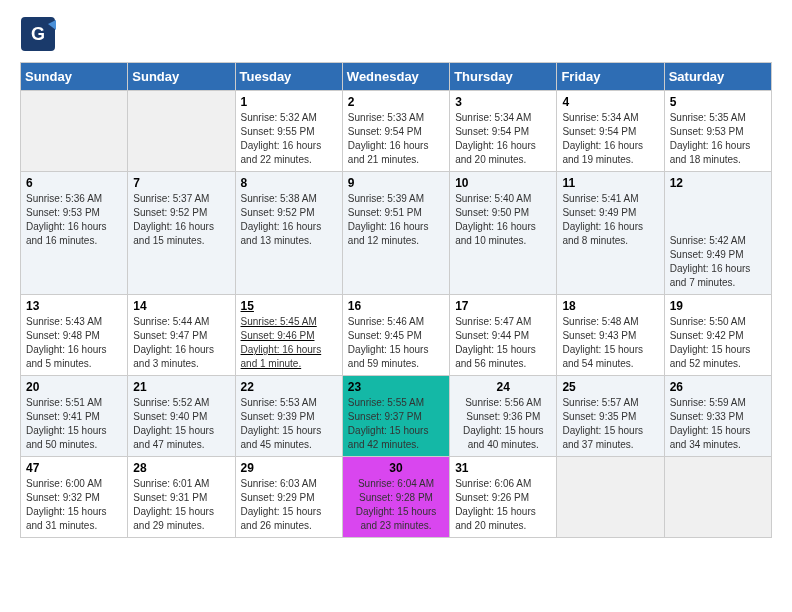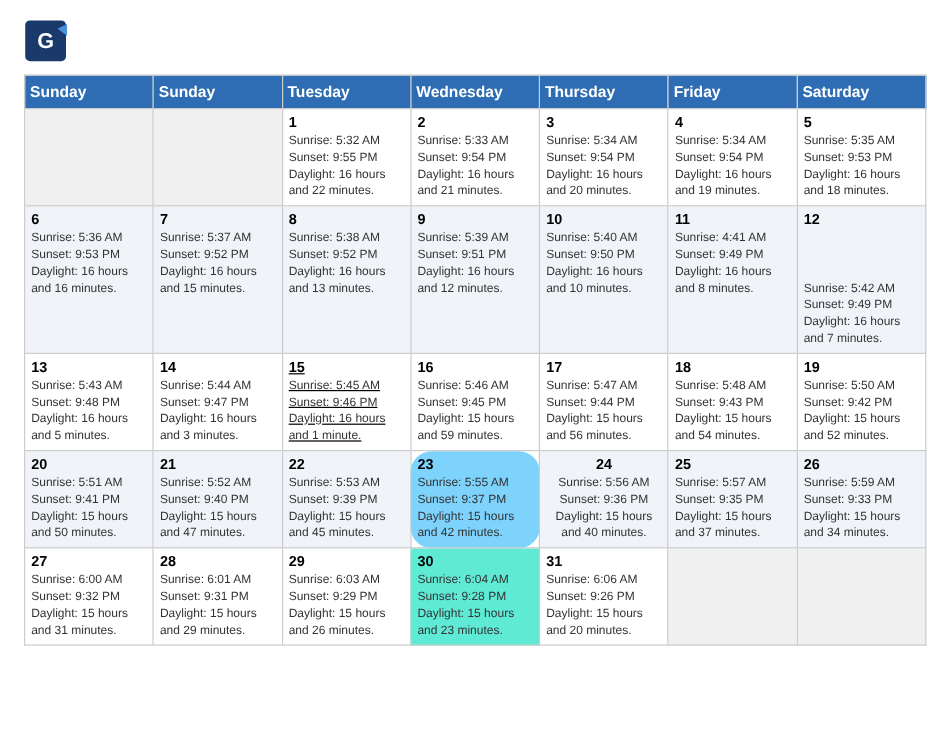--- a/index.html
+++ b/index.html
@@ -182,21 +182,21 @@
 Daylight: 16 hours and 12 minutes.</div>
           </td>
           <td style="background: rgb(240, 244, 248);">
             <span class="day-num">10</span>
             <div class="day-info" style="white-space: pre-line;">Sunrise: 5:40 AM
 Sunset: 9:50 PM
 Daylight: 16 hours and 10 minutes.</div>
           </td>
           <td style="background: rgb(240, 244, 248);">
             <span class="day-num">11</span>
-            <div class="day-info" style="white-space: pre-line;">Sunrise: 4:41 AM
+            <div class="day-info" style="white-space: pre-line;">Sunrise: 5:41 AM
 Sunset: 9:49 PM
 Daylight: 16 hours and 8 minutes.</div>
           </td>
           <td style="background: rgb(240, 244, 248);">
             <span class="day-num">12</span>
             <div class="day-info" style="white-space: pre-line; margin-top: 44px;">Sunrise: 5:42 AM
 Sunset: 9:49 PM
 Daylight: 16 hours and 7 minutes.</div>
           </td>
         </tr>
@@ -256,21 +256,21 @@
             <div class="day-info" style="white-space: pre-line;">Sunrise: 5:52 AM
 Sunset: 9:40 PM
 Daylight: 15 hours and 47 minutes.</div>
           </td>
           <td style="background: rgb(240, 244, 248);">
             <span class="day-num">22</span>
             <div class="day-info" style="white-space: pre-line;">Sunrise: 5:53 AM
 Sunset: 9:39 PM
 Daylight: 15 hours and 45 minutes.</div>
           </td>
-          <td style="background: #7dd3fc; border-radius: 18px;">
+          <td style="background: #14b8a6;">
             <span class="day-num">23</span>
             <div class="day-info" style="white-space: pre-line;">Sunrise: 5:55 AM
 Sunset: 9:37 PM
 Daylight: 15 hours and 42 minutes.</div>
           </td>
           <td style="background: rgb(240, 244, 248); text-align: center;">
             <span class="day-num">24</span>
             <div class="day-info" style="white-space: pre-line;">Sunrise: 5:56 AM
 Sunset: 9:36 PM
 Daylight: 15 hours and 40 minutes.</div>
@@ -283,38 +283,38 @@
           </td>
           <td style="background: rgb(240, 244, 248); margin-top: 43px;">
             <span class="day-num">26</span>
             <div class="day-info" style="white-space: pre-line;">Sunrise: 5:59 AM
 Sunset: 9:33 PM
 Daylight: 15 hours and 34 minutes.</div>
           </td>
         </tr>
         <tr>
           <td style="background: rgb(255, 255, 255);">
-            <span class="day-num">27</span>
+            <span class="day-num">47</span>
             <div class="day-info" style="white-space: pre-line;">Sunrise: 6:00 AM
 Sunset: 9:32 PM
 Daylight: 15 hours and 31 minutes.</div>
           </td>
           <td style="background: rgb(255, 255, 255);">
             <span class="day-num">28</span>
             <div class="day-info" style="white-space: pre-line;">Sunrise: 6:01 AM
 Sunset: 9:31 PM
 Daylight: 15 hours and 29 minutes.</div>
           </td>
           <td style="background: rgb(255, 255, 255);">
             <span class="day-num">29</span>
             <div class="day-info" style="white-space: pre-line;">Sunrise: 6:03 AM
 Sunset: 9:29 PM
 Daylight: 15 hours and 26 minutes.</div>
           </td>
-          <td style="background: #5eead4;">
+          <td style="background: #d946ef; text-align: center;">
             <span class="day-num">30</span>
             <div class="day-info" style="white-space: pre-line;">Sunrise: 6:04 AM
 Sunset: 9:28 PM
 Daylight: 15 hours and 23 minutes.</div>
           </td>
           <td style="background: rgb(255, 255, 255);">
             <span class="day-num">31</span>
             <div class="day-info" style="white-space: pre-line;">Sunrise: 6:06 AM
 Sunset: 9:26 PM
 Daylight: 15 hours and 20 minutes.</div>

